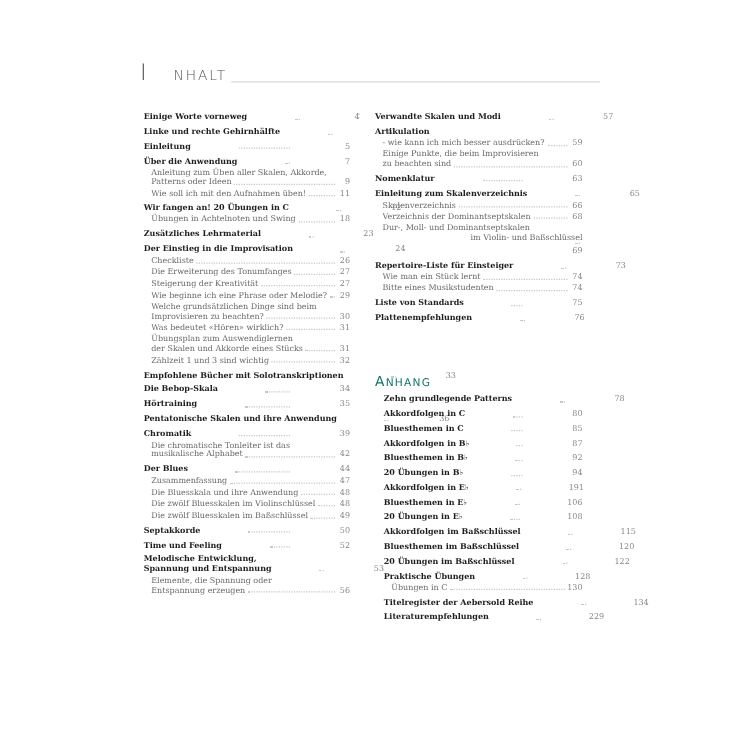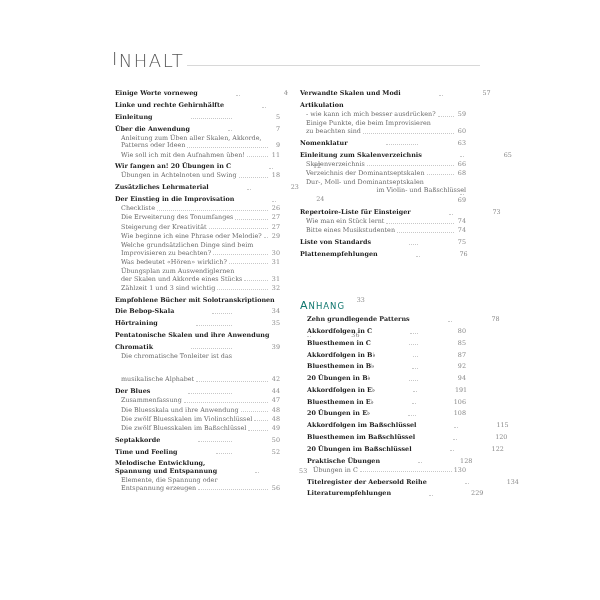--- a/index.html
+++ b/index.html
@@ -2,21 +2,21 @@
 <html><head>
 <meta charset="utf-8">
 <style>
   html, body { margin: 0; padding: 0; background: #ffffff; }
   body { width: 600px; height: 600px; position: relative; overflow: hidden;
          font-family: "DejaVu Serif", "Liberation Serif", serif; color: #2a2a2a; }
   .page-title { position: absolute; left: 112px; top: 50px; width: 368px;
     font-family: "DejaVu Sans", "Liberation Sans", sans-serif; font-weight: 300;
     color: #555; letter-spacing: 1.5px; display: flex; align-items: flex-end; }
   .page-title .cap { font-size: 18px; line-height: 18px; }
-  .page-title .rest { font-size: 18px; line-height: 14px; }
+  .page-title .rest { font-size: 11px; line-height: 14px; margin-left: 20px; }
   .page-title .rule { flex: 1; border-bottom: 1px solid #d8d8d8; margin-left: 3px; margin-bottom: 2px; }
 
   .col { position: absolute; top: 86px; }
   .col.left { left: 115px; width: 165px; }
   .col.right { left: 300px; width: 166px; }
   .col.appendix { left: 307px; width: 159px; }
 
   .entry { display: flex; align-items: flex-end; font-size: 6.4px; line-height: 7.6px; }
   .entry .t { white-space: nowrap; }
   .entry .dots { flex: 1; border-bottom: 1px dotted #c8c8c8; margin: 0 2px 2px 2px; min-width: 4px; }
@@ -209,21 +209,21 @@
       <div class="entry main">
         <span class="t">Chromatik</span>
         <span class="dots"></span>
         <span class="p">39</span>
       </div>
     </div>
     <div class="entry-wrap">
       <div class="entry sub">
         <span class="t">Die chromatische Tonleiter ist das</span>
       </div>
-      <div class="entry sub" style="margin-top: 16px;">
+      <div class="entry sub" style="margin-top: 0px;">
         <span class="t">musikalische Alphabet</span>
         <span class="dots"></span>
         <span class="p">42</span>
       </div>
     </div>
     <div class="entry-wrap">
       <div class="entry main">
         <span class="t">Der Blues</span>
         <span class="dots"></span>
         <span class="p">44</span>

